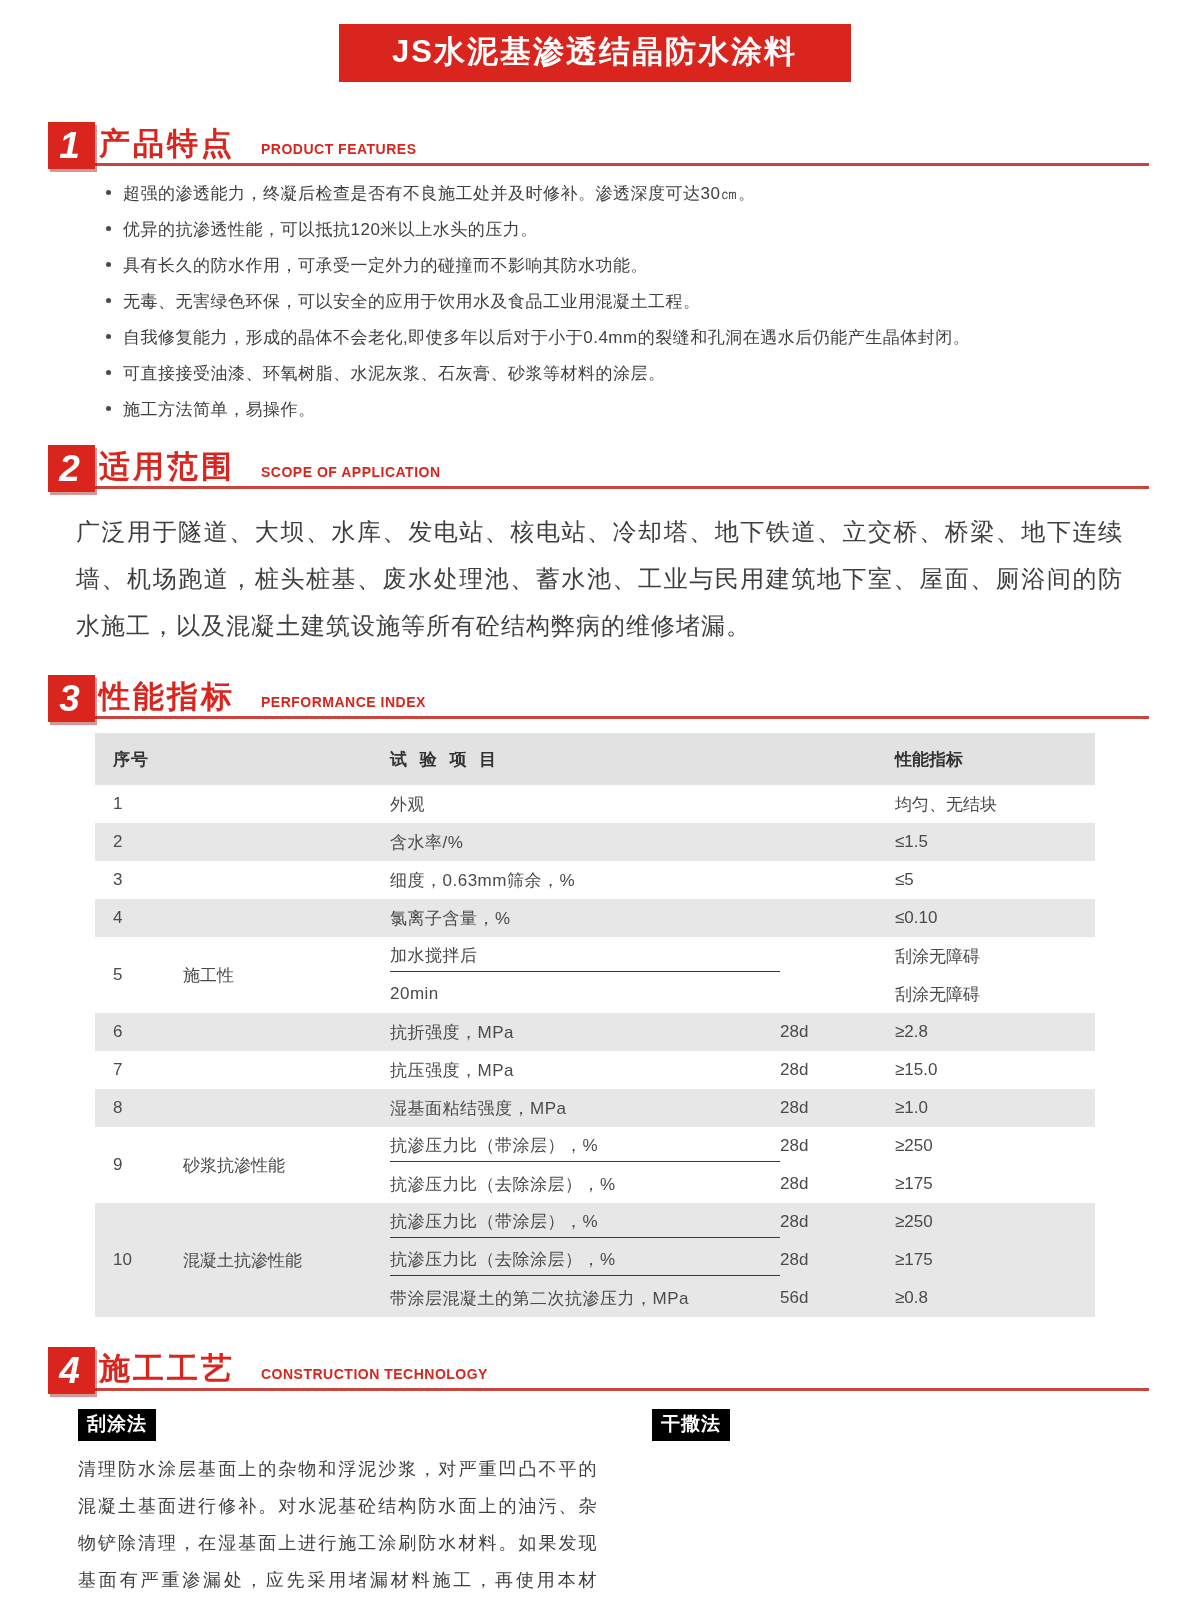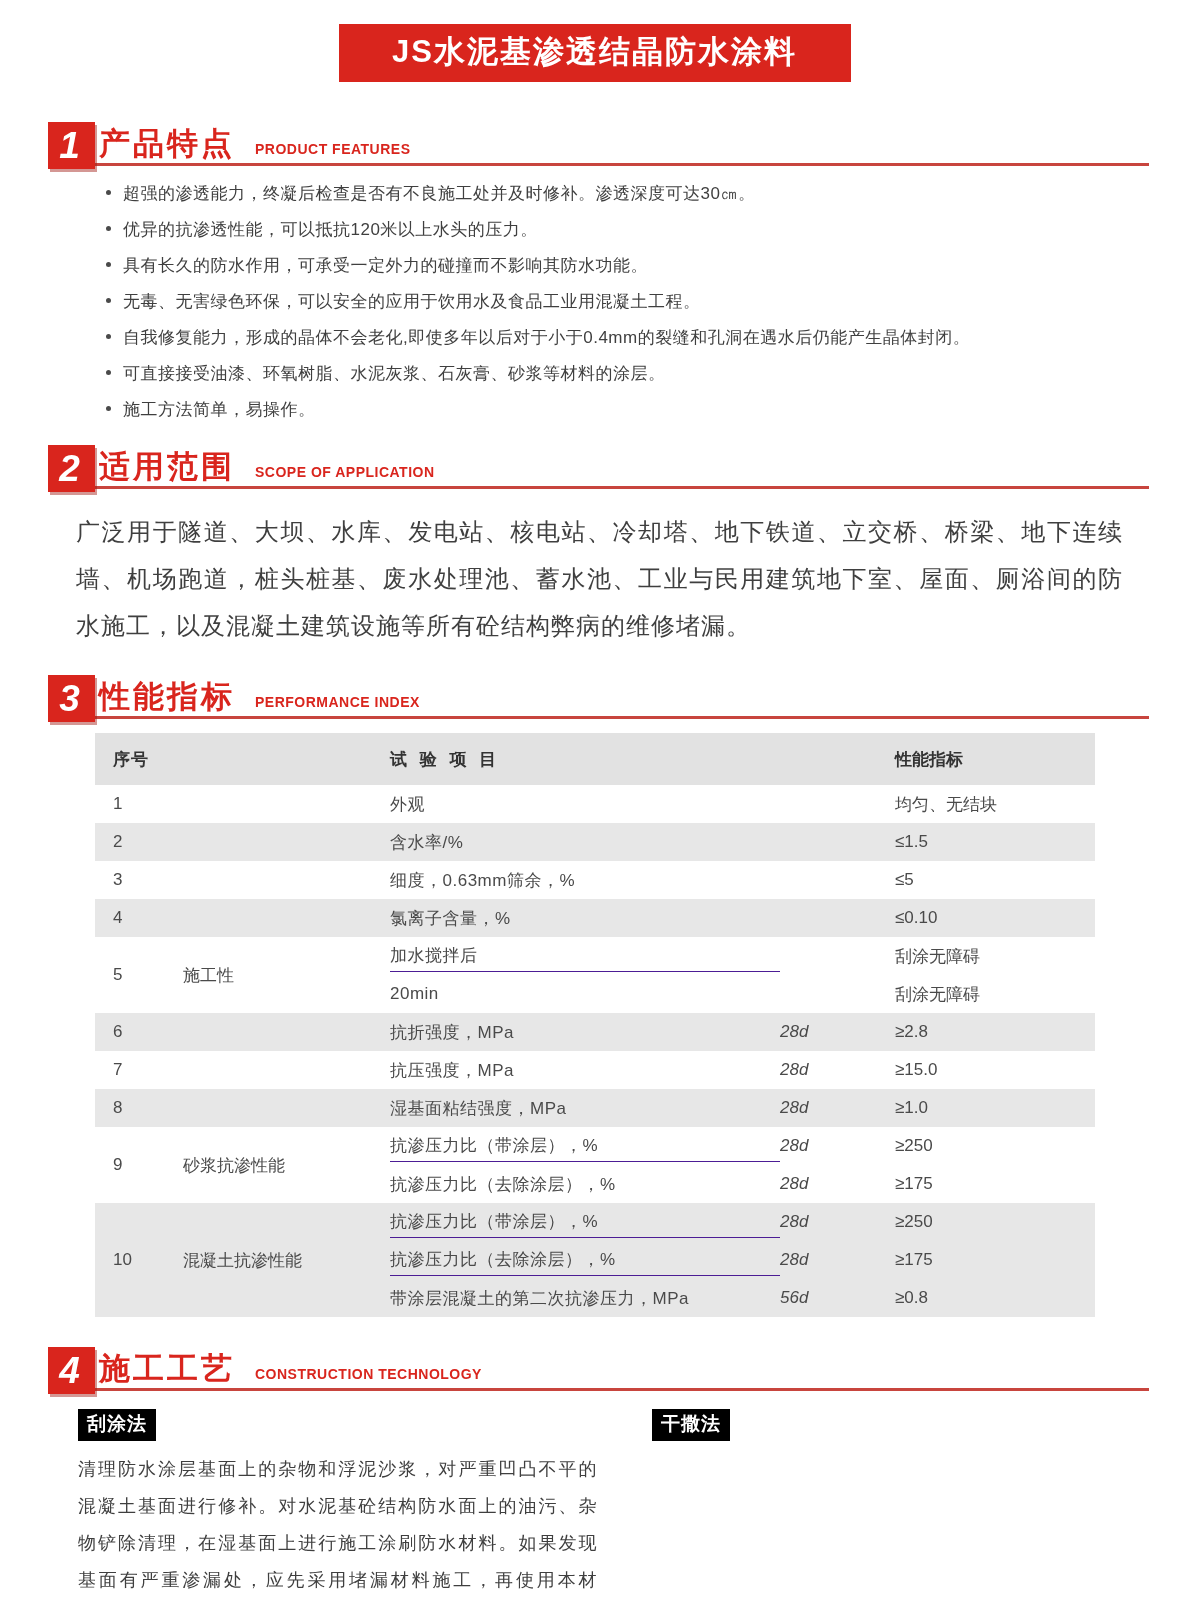--- a/index.html
+++ b/index.html
@@ -28,21 +28,21 @@
     margin-bottom:-6px; padding-right:4px;
     box-shadow:2px 3px 0 rgba(160,25,18,0.45);
     flex:0 0 auto;
   }
   .sec-title {
     color:#d9251d; font-size:31px; font-weight:bold; letter-spacing:3px;
     margin-left:4px; line-height:1; padding-bottom:4px;
   }
   .sec-sub {
     color:#d9251d; font-size:14px; font-weight:bold; letter-spacing:0.5px;
-    margin-left:20px; padding-bottom:6px;
+    margin-left:26px; padding-bottom:6px;
   }
   
   .features { list-style:none; margin:16px 60px 0 106px; }
   .features li {
     position:relative; padding-left:17px; margin:0 0 13px 0;
     font-size:17px; color:#3f3f3f; letter-spacing:0.5px;
   }
   .features li::before {
     content:''; position:absolute; left:0; top:8px;
     width:5px; height:5px; background:#4a4a4a; border-radius:50%;
@@ -56,21 +56,21 @@
   .ptable { width:1000px; margin:14px 0 0 95px; font-size:17px; color:#4a4a4a; }
   .prow { display:flex; align-items:stretch; }
   .prow.shaded { background:#e7e7e7; }
   .prow.head { background:#e2e2e2; font-weight:bold; color:#333; }
   .col-no   { width:60px; padding-left:18px; display:flex; align-items:center; flex:0 0 auto; }
   .col-cat  { width:235px; display:flex; align-items:center; padding-left:28px; flex:0 0 auto; }
   .col-items{ flex:1; display:flex; flex-direction:column; justify-content:center; }
   .item-line { display:flex; align-items:center; min-height:38px; }
   .item-name { width:390px; padding:4px 0; flex:0 0 auto; letter-spacing:0.5px; }
   .item-line:not(:last-child) .item-name { border-bottom:1px solid #4c1d95; }
-  .item-age  { width:115px; flex:0 0 auto;font-style:italic; }
+  .item-age  { width:115px; flex:0 0 auto; }
   .item-index{ flex:1; }
   .prow.head .col-no { letter-spacing:1px; }
   .prow.head .item-name { letter-spacing:4px; border-bottom:none; }
   .prow.head { height:52px; }
   
   .cons-grid { display:flex; margin:18px 44px 0 78px; }
   .cons-left  { width:520px; flex:0 0 auto; }
   .cons-right { flex:1; margin-left:54px; }
   .method-label {
     display:inline-block; background:#000000; color:#ffffff;

